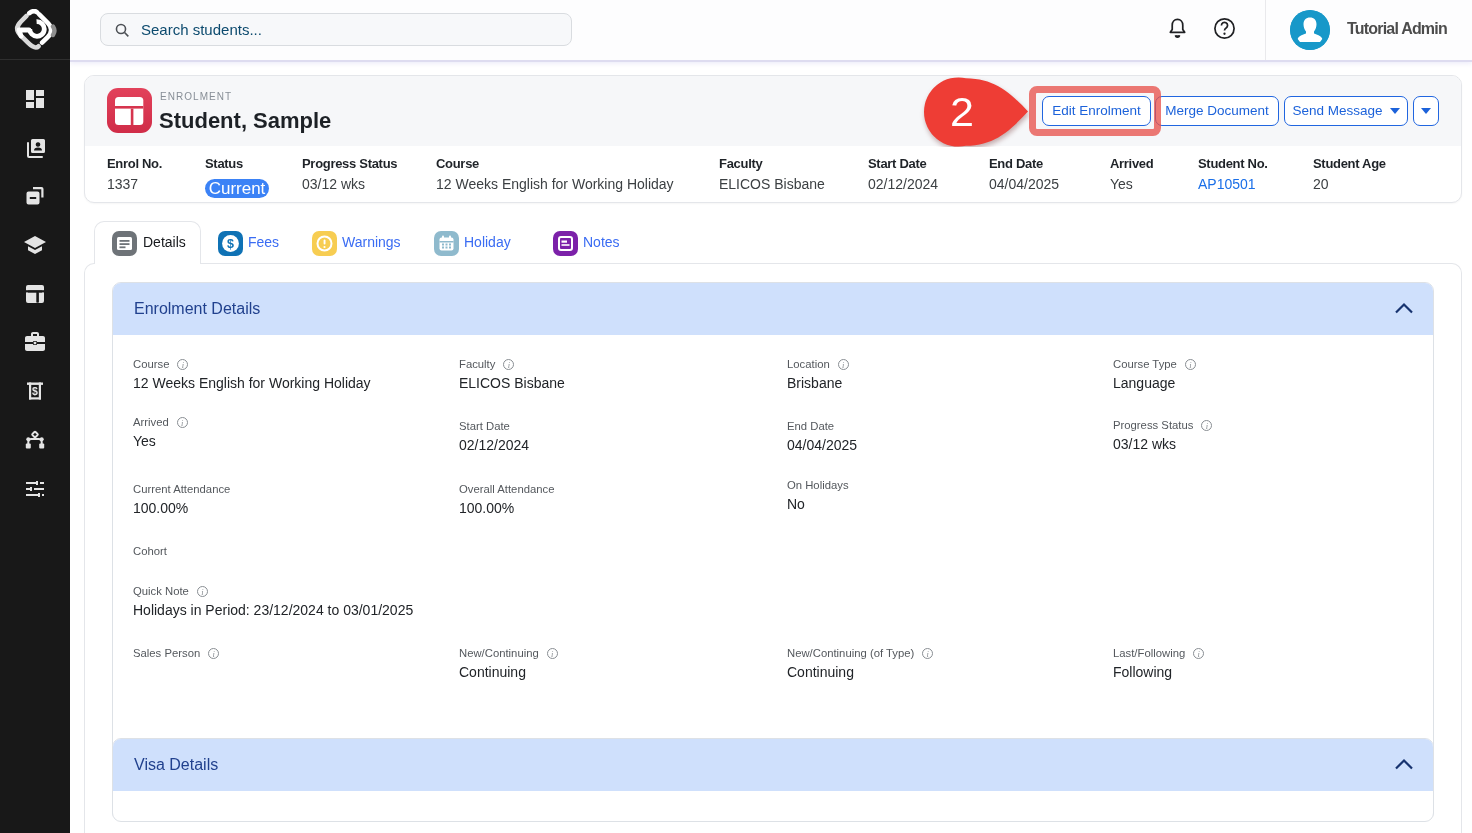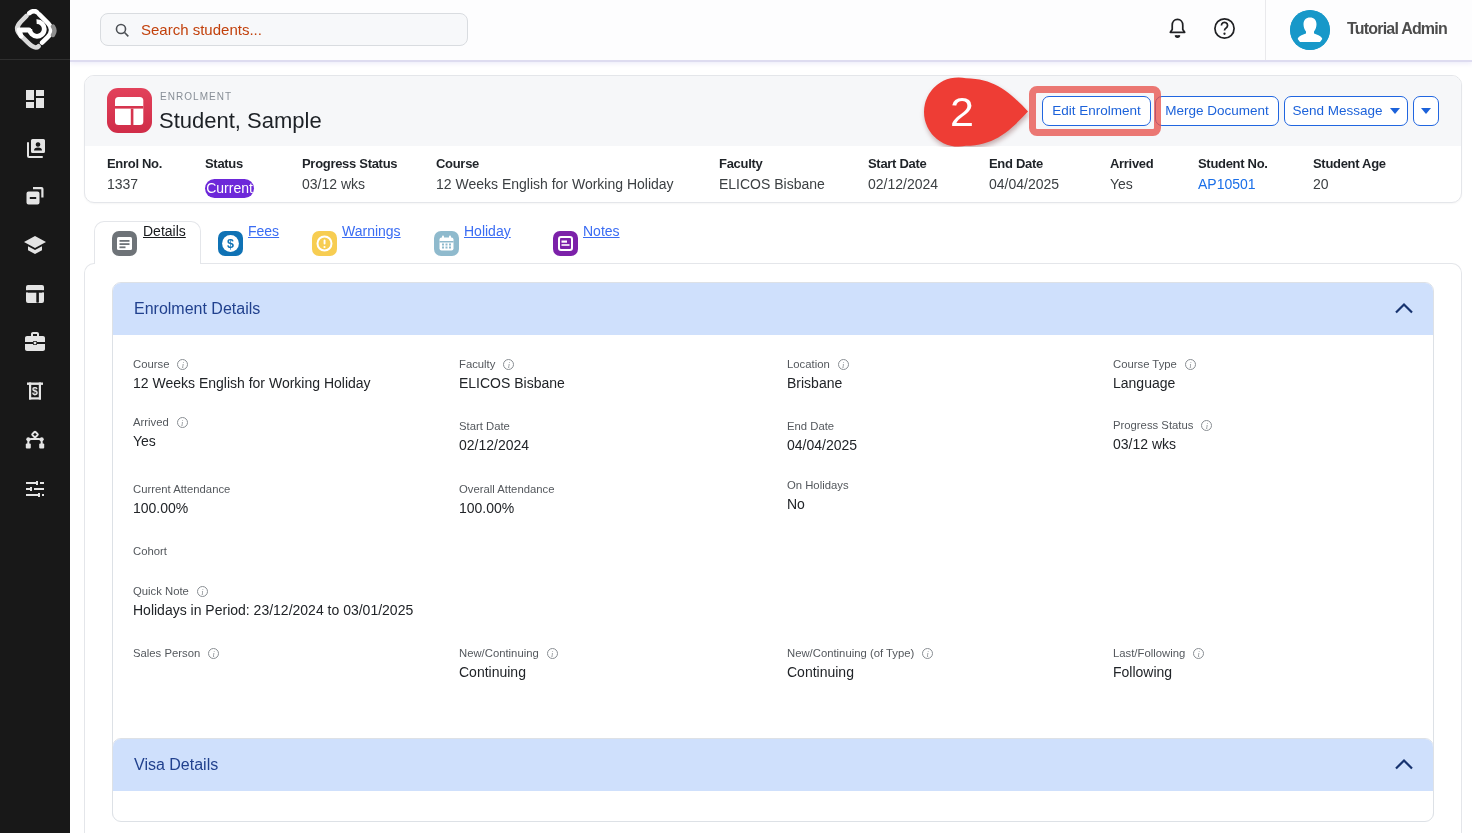--- a/index.html
+++ b/index.html
@@ -7,48 +7,48 @@
 body { font-family:"Liberation Sans", sans-serif; background:#fff; position:relative; }
 .abs { position:absolute; }
 
 
 #sidebar { left:0; top:0; width:70px; height:833px; background:#181818; z-index:30; }
 #sidebar .divider { position:absolute; left:0; top:59px; width:70px; height:1px; background:#2f2f2f; }
 .sicon { position:absolute; left:23px; width:24px; height:24px; }
 
 
 #topbar { left:70px; top:0; width:1402px; height:62px; background:#fdfdfe; border-bottom:2px solid #dedcf0; box-shadow:0 2px 4px rgba(150,140,220,0.15); }
-#search { z-index:25; left:100px; top:13px; width:368px; height:33px; background:#f7f8fa; border:1px solid #d9dce0; border-radius:8px; color:#c2410c; font-size:15px; line-height:31px; }
+#search { z-index:25; left:100px; top:13px; width:472px; height:33px; background:#f7f8fa; border:1px solid #d9dce0; border-radius:8px; color:#0c4a6e; font-size:15px; line-height:31px; }
 #search svg { position:absolute; left:13px; top:8px; }
 #search span { position:absolute; left:40px; }
 #tbdiv { z-index:25; left:1265px; top:0px; width:1px; height:60px; background:#e9e9ec; }
 #avatar { z-index:25; left:1290px; top:10px; width:40px; height:40px; border-radius:50%; background:#1798c9; overflow:hidden; }
 #uname { z-index:25; left:1347px; top:20px; font-size:16px; font-weight:bold; color:#4c4c4c; letter-spacing:-0.8px; }
 
 
 #hcard { left:84px; top:75px; width:1378px; height:128px; background:#fff; border:1px solid #e4e6ea; border-radius:10px; box-shadow:0 1px 2px rgba(0,0,0,0.04); }
 #hcardtop { left:85px; top:76px; width:1376px; height:70px; background:#f6f7f9; border-radius:9px 9px 0 0; }
 #redicon { left:107px; top:88px; width:45px; height:45px; border-radius:11px; background:linear-gradient(#e2425b,#d02c48); }
 #enrlbl { left:160px; top:91px; font-size:10px; color:#878e96; letter-spacing:1.05px; }
-#stitle { left:159px; top:108px; font-size:22px; font-weight:normal; color:#1d2126; }
+#stitle { left:159px; top:108px; font-size:22px; font-weight:bold; color:#1d2126; }
 
 .btn { position:absolute; top:96px; height:30px; border:1px solid #2166e0; border-radius:7px; background:#fff; color:#1c62da; font-size:13.5px; text-align:center; line-height:28px; }
 #redbox { left:1029px; top:86px; width:132px; height:50px; border:7px solid rgba(231,76,70,0.75); border-radius:8px; z-index:6; }
 
 
 .icol { position:absolute; top:156px; }
 .icol .lbl { font-size:13px; font-weight:bold; color:#1f2328; letter-spacing:-0.3px; }
 .icol .val { margin-top:5px; font-size:14px; color:#3c4043; }
-#badge { position:absolute; left:205px; top:178.5px; width:49px; height:19px; background:#6d28d9; border-radius:10px; color:#fff; font-size:14px; text-align:center; line-height:19px; }
+#badge { position:absolute; left:205px; top:178.5px; width:64px; height:19px; background:#3b82f6; border-radius:10px; color:#fff; font-size:17px; text-align:center; line-height:19px; }
 
 
 #bigcard { left:84px; top:263px; width:1378px; height:575px; background:#fff; border:1px solid #e4e6ea; border-bottom:none; border-radius:10px 10px 0 0; }
 #dtab { left:94px; top:221px; width:107px; height:43px; background:#fff; border:1px solid #e4e6ea; border-bottom:none; border-radius:10px 10px 0 0; z-index:5; }
 .tabicon { z-index:7; position:absolute; top:231px; width:25px; height:25px; border-radius:7px; }
-.tabtxt { z-index:7; position:absolute; top:223px; font-size:14px; color:#3a6cf3;text-decoration:underline; }
+.tabtxt { z-index:7; position:absolute; top:234px; font-size:14px; color:#3a6cf3; }
 
 
 .panel { position:absolute; left:112px; width:1322px; border:1px solid #dde1e6; border-radius:9px; background:#fff; }
 .phead { height:52px; background:#cfe0fc; border-radius:8px 8px 0 0; }
 .phead .pt { position:absolute; left:21px; top:17px; font-size:16px; color:#21418e; }
 .chev { position:absolute; right:26px; top:22px; }
 
 .fld { position:absolute; }
 .fld .flbl { font-size:11.3px; color:#54585d; display:flex; align-items:center; gap:8px; }
 .fld .fval { margin-top:5px; font-size:14px; color:#212428; }

